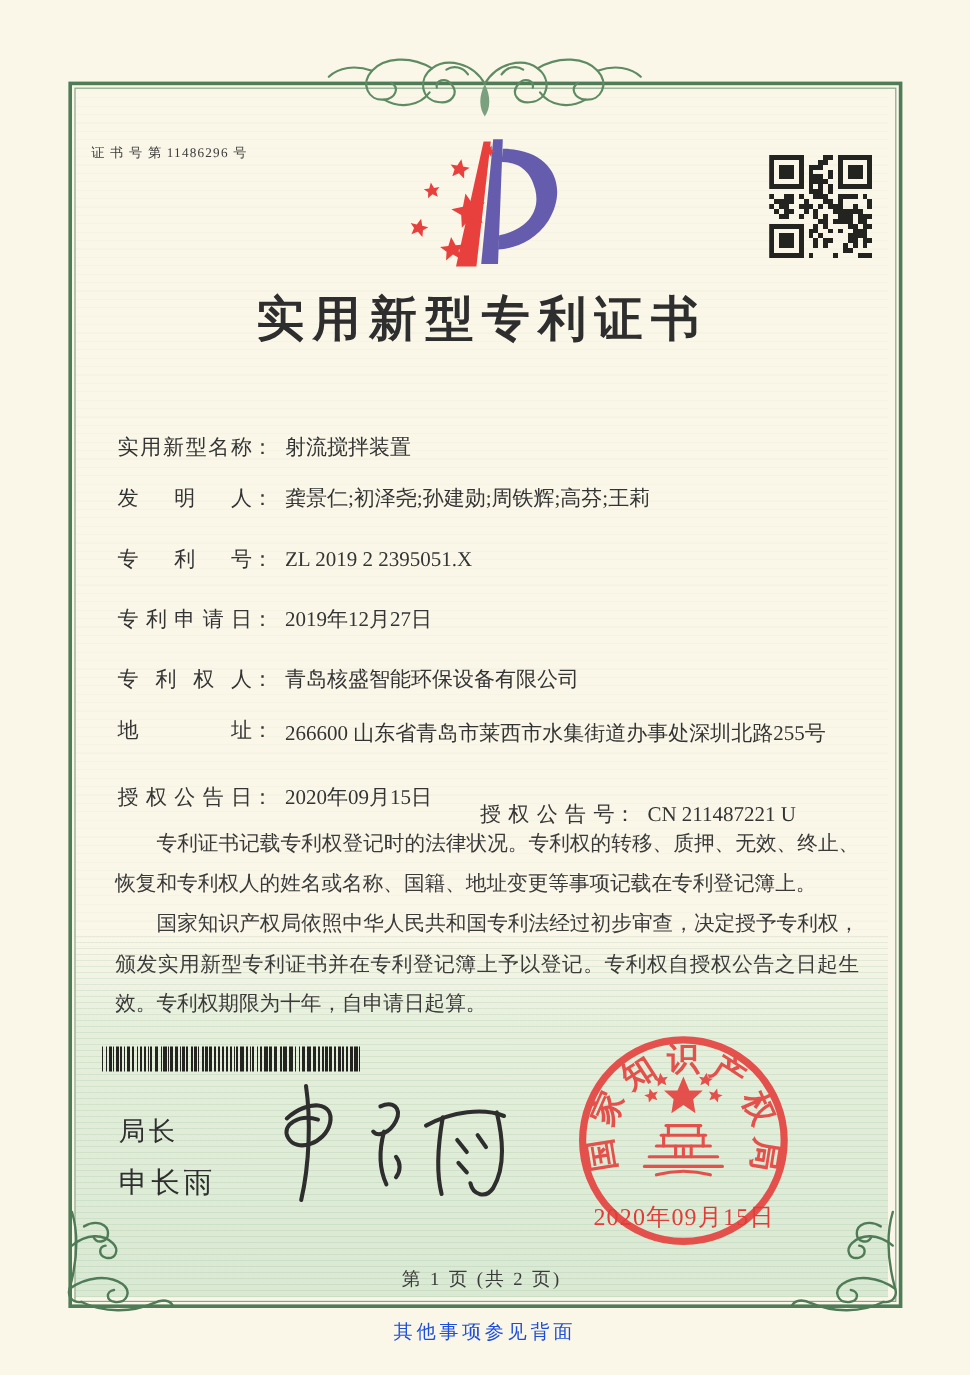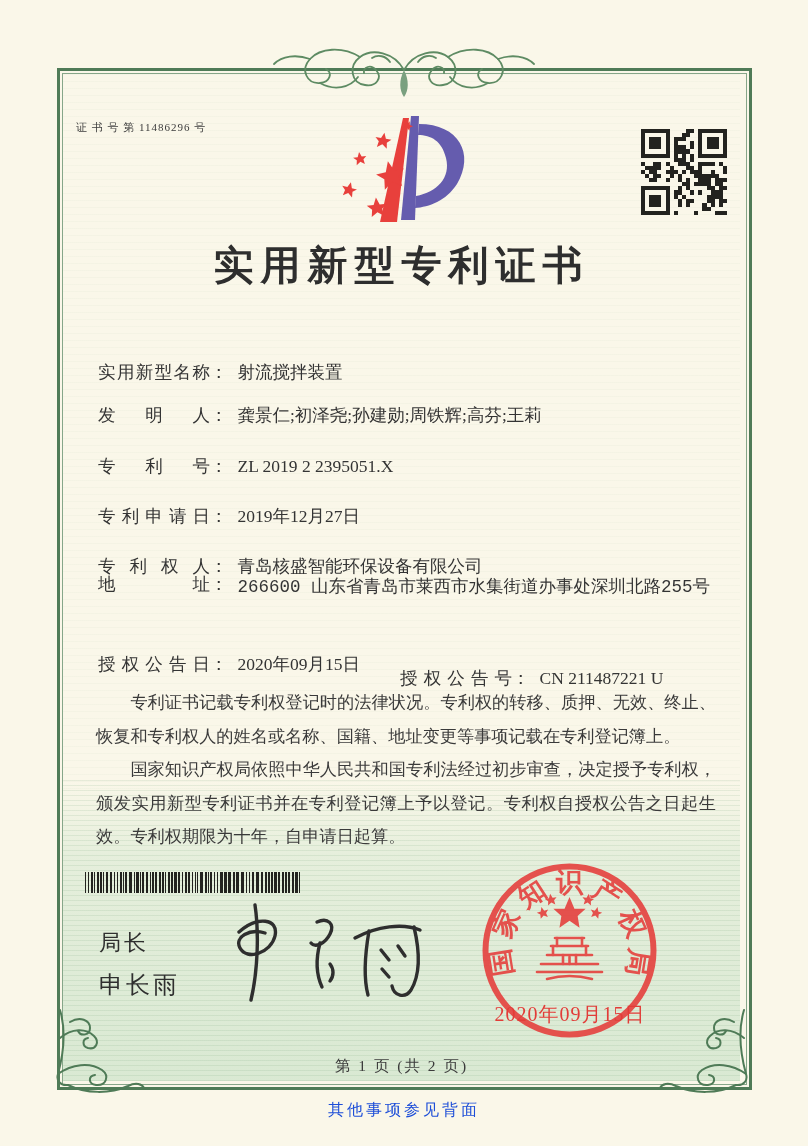--- a/index.html
+++ b/index.html
@@ -41,21 +41,21 @@
   }
   
   .row{left:98px;font-size:17.5px;color:#343434;z-index:2;white-space:nowrap;}
   .flabel{
     display:inline-block;width:112px;
     text-align:justify;text-align-last:justify;text-justify:inter-character;
     vertical-align:top;
   }
   .colon{margin-right:10px;}
   .r0{top:360px;} .r1{top:403px;} .r2{top:454px;} .r3{top:504px;}
-  .r4{top:554px;} .r5{top:572px;font-family:Liberation Mono, monospace;} .r6{top:652px;}
+  .r4{top:554px;} .r5{top:596px;} .r6{top:652px;}
   .addrval{display:inline-block;width:498px;white-space:normal;line-height:30px;vertical-align:top;}
   .pair2{position:absolute;left:302px;top:14px;white-space:nowrap;}
   
   .paras{left:96px;top:686px;width:620px;z-index:2;}
   .paras p{
     margin:0;font-size:17.2px;line-height:33.5px;color:#3a3a3a;
     text-indent:2em;text-align:justify;
   }
   
   .barcode{left:85px;top:872px;z-index:3;}

